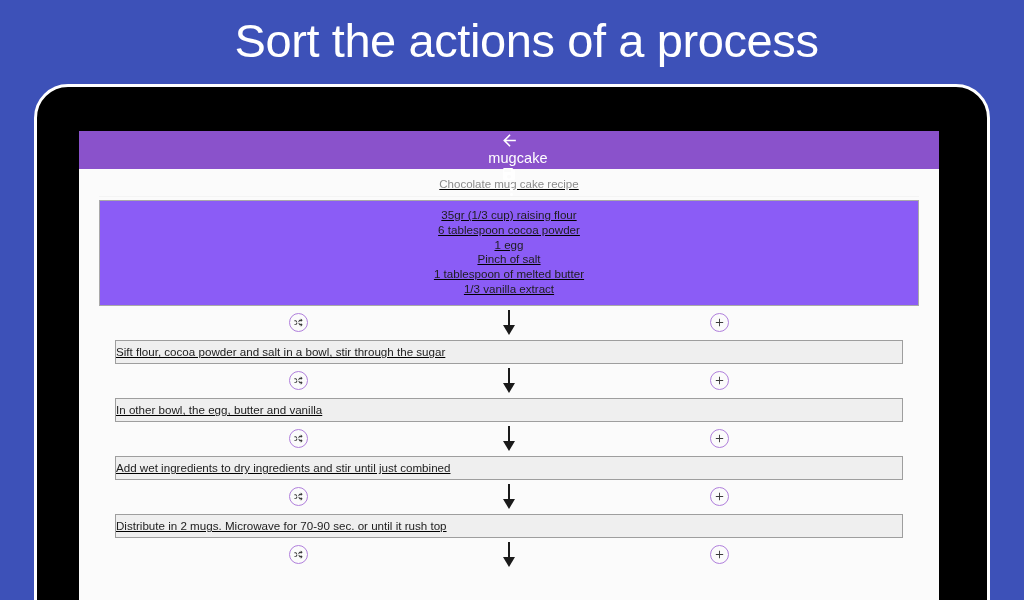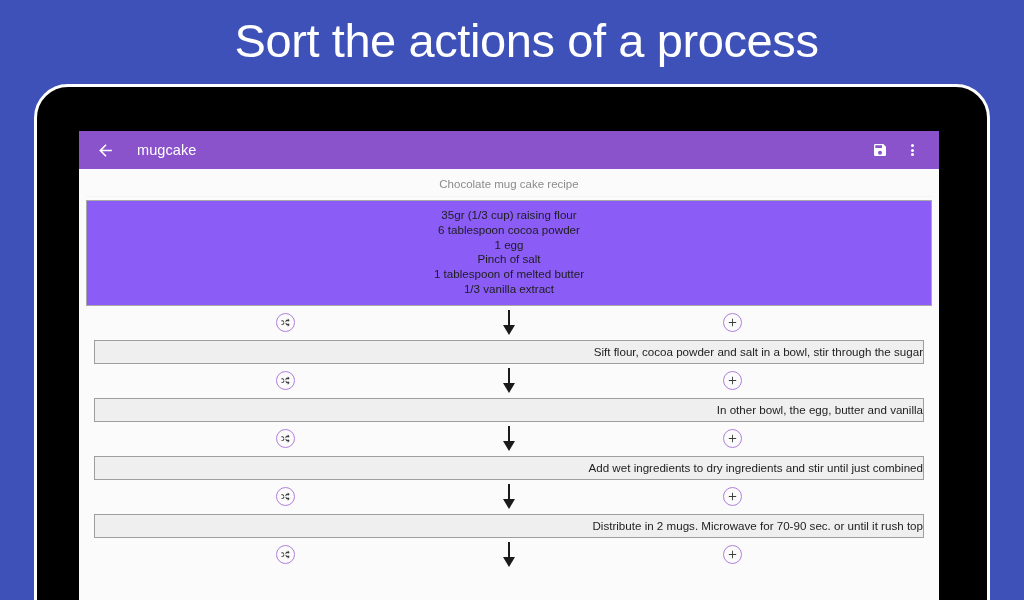--- a/index.html
+++ b/index.html
@@ -33,40 +33,41 @@
     width: 860px; height: 520px;
     background: #fbfbfb;
     overflow: hidden;
   }
 
   
   .appbar {
     height: 38px; background: #8a52cb;
     display: flex; align-items: center; padding: 0 12px;
     position: relative;
+    flex-direction: column;
   }
   .appbar .back {
     width: 28px; height: 28px; display: flex;
     align-items: center; justify-content: center;
     cursor: pointer;
   }
   .appbar .title {
     color: #ffffff; font-size: 14.5px; margin-left: 18px;
     font-weight: 400; letter-spacing: .1px;
   }
   .appbar .spacer { flex: 1; }
   .appbar .act {
     width: 26px; height: 28px; display: flex;
     align-items: center; justify-content: center; cursor: pointer;
   }
   .appbar .act.menu { margin-left: 6px; margin-right: 2px; }
   .dot { width: 3px; height: 3px; background: #fff; border-radius: 50%; margin: 1.5px 0; }
 
   
-  .content { padding: 0 3px; }
+  .content { padding: 0 16px; text-decoration: underline; }
 
   .recipe-title {
     text-align: center; color: #8b8b8b; font-size: 11.5px;
     padding: 9px 0 6px 0;
   }
   .divider {
     height: 1px; background: #cfcfcf; margin: 0 4px 3px 4px;
     border-bottom: 1px solid #f4f4f4;
   }
 
@@ -91,23 +92,23 @@
     cursor: pointer; background: transparent;
   }
   .connector .icon-btn.shuffle { left: 190px; }
   .connector .icon-btn.plus { right: 190px; }
   .arrow-wrap {
     position: absolute; left: 0; right: 0;
     display: flex; justify-content: center; align-items: center;
   }
 
   .step {
-    margin: 0 12px; border: 1px solid #9e9e9e;
+    margin: 0 20px; border: 1px solid #9e9e9e;
     background: #efefef; height: 24px;
-    display: flex; align-items: center; justify-content: flex-end;
+    display: flex; align-items: center; justify-content: flex-start;
     cursor: pointer;
   }
   .step span { font-size: 11.6px; color: #1d1d1d; }
 </style>
 </head>
 <body>
 
 <div class="headline">Sort the actions of a process</div>
 
 <div class="tablet">

